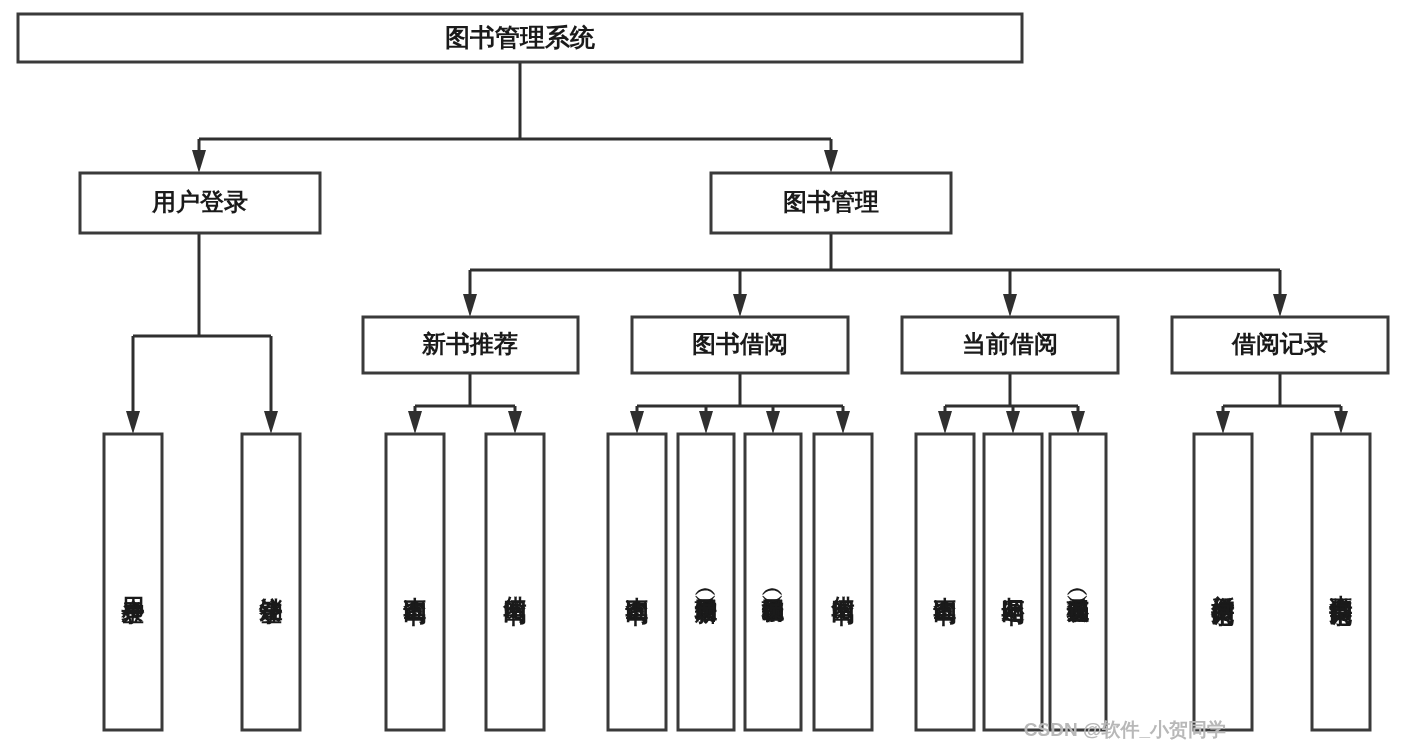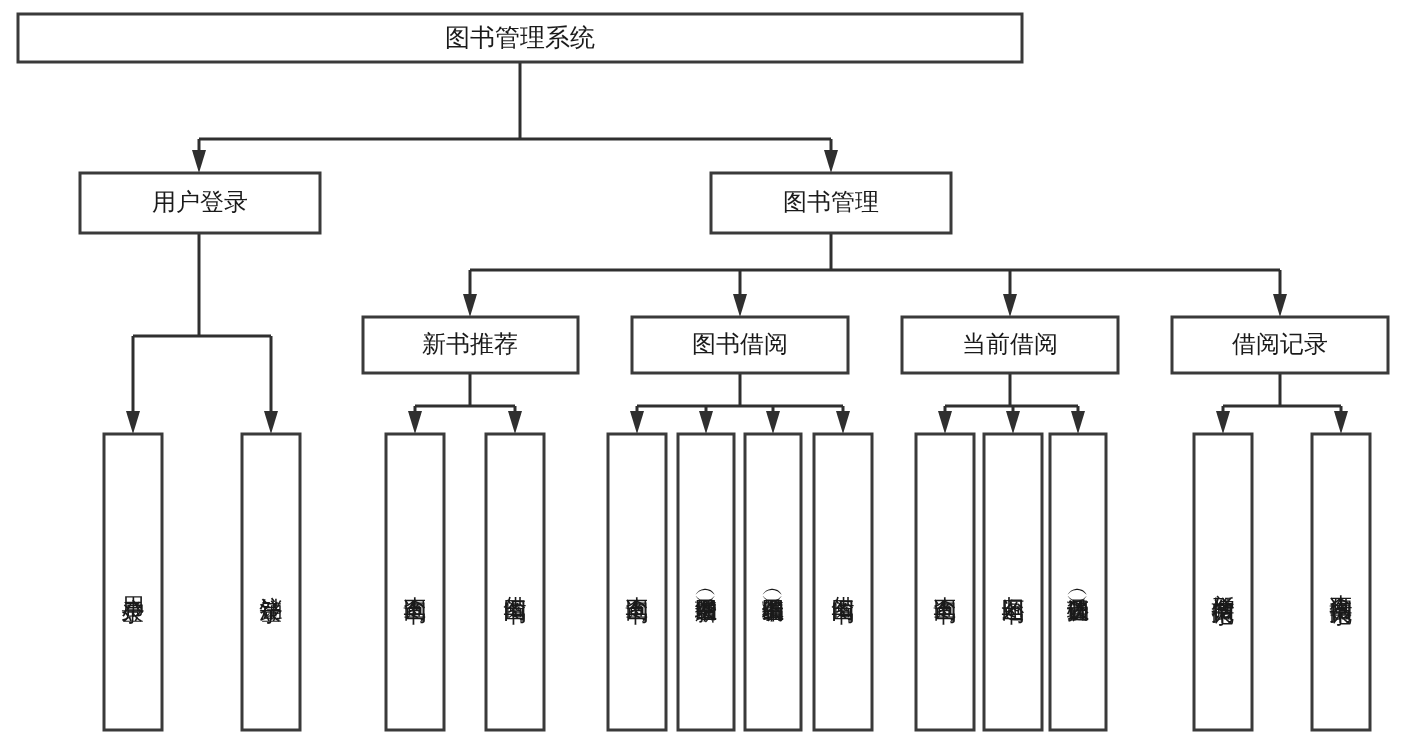--- a/index.html
+++ b/index.html
@@ -13,20 +13,21 @@
     height: 747px;
     font-family: "Liberation Sans", "DejaVu Sans", sans-serif;
     overflow: hidden;
     position: relative;
   }
   #diagram-root {
     position: relative;
     width: 1234px;
     height: 747px;
     background: #ffffff;
+    font-weight: bold;
   }
   svg.diagram-canvas {
     position: absolute;
     left: 0;
     top: 0;
     width: 1405px;
     height: 747px;
     display: block;
   }
   .node-box {
@@ -216,13 +217,14 @@
       <div class="vlabel tall" style="left: 678px; top: 434px; width: 56px; height: 296px;">新增图书（管理员）</div>
       <div class="vlabel tall" style="left: 745px; top: 434px; width: 56px; height: 296px;">编辑图书（管理员）</div>
       <div class="vlabel" style="left: 814px; top: 434px; width: 58px; height: 296px;">借阅图书</div>
       <div class="vlabel" style="left: 916px; top: 434px; width: 58px; height: 296px;">查询图书</div>
       <div class="vlabel" style="left: 984px; top: 434px; width: 58px; height: 296px;">归还图书</div>
       <div class="vlabel tall" style="left: 1050px; top: 434px; width: 56px; height: 296px;">确认归还（管理员）</div>
       <div class="vlabel" style="left: 1194px; top: 434px; width: 58px; height: 296px;">新增借阅记录</div>
       <div class="vlabel" style="left: 1312px; top: 434px; width: 58px; height: 296px;">查询借阅记录</div>
     </div>
 
+  <div class="watermark">CSDN @软件_小贺同学</div>
 </div>
 
 </body></html>

